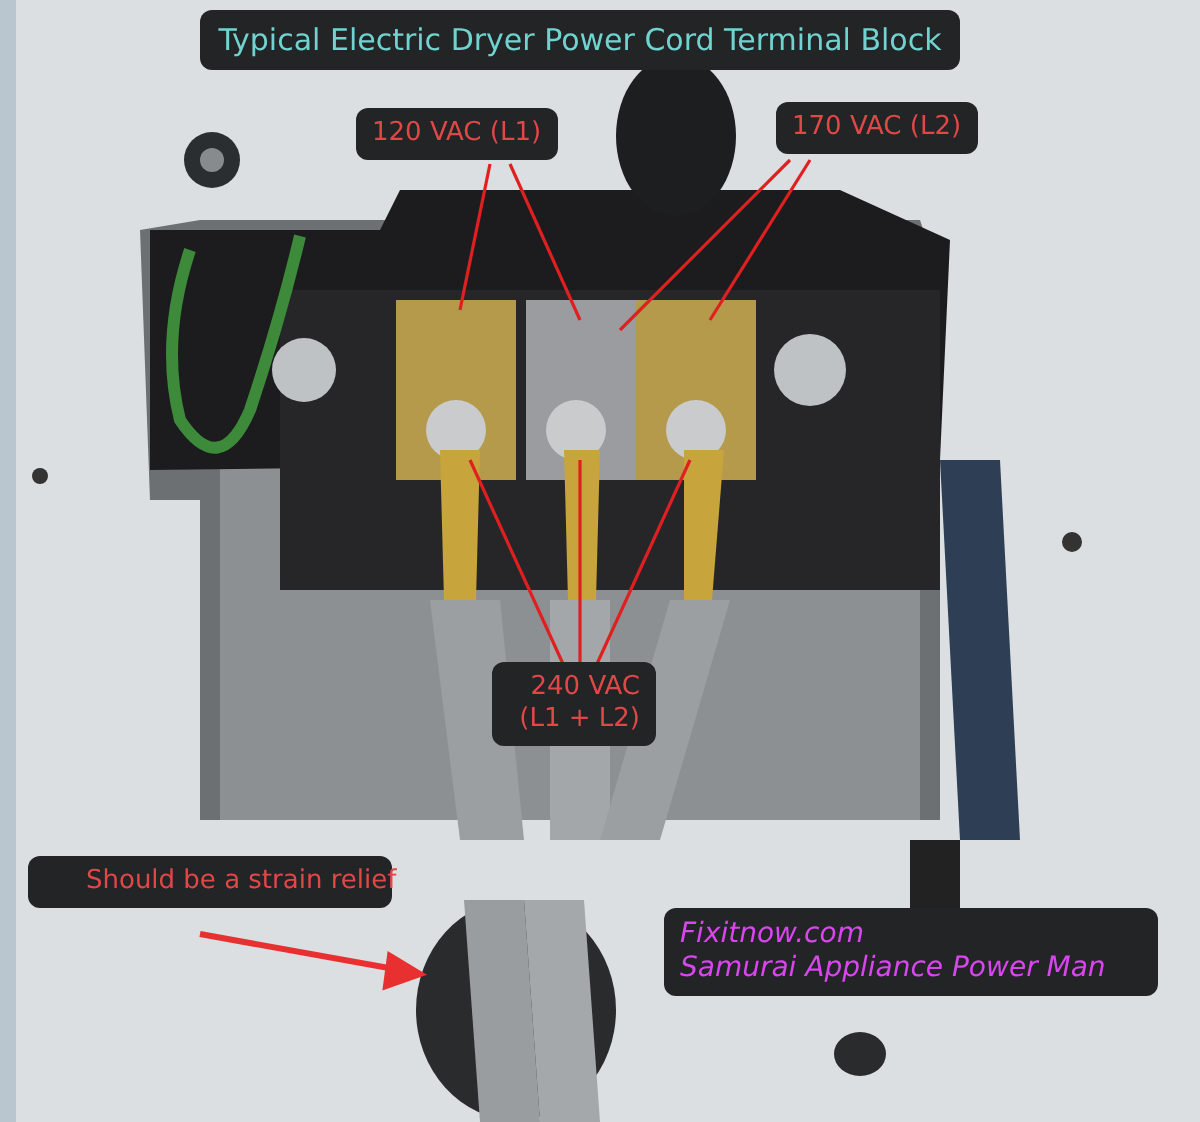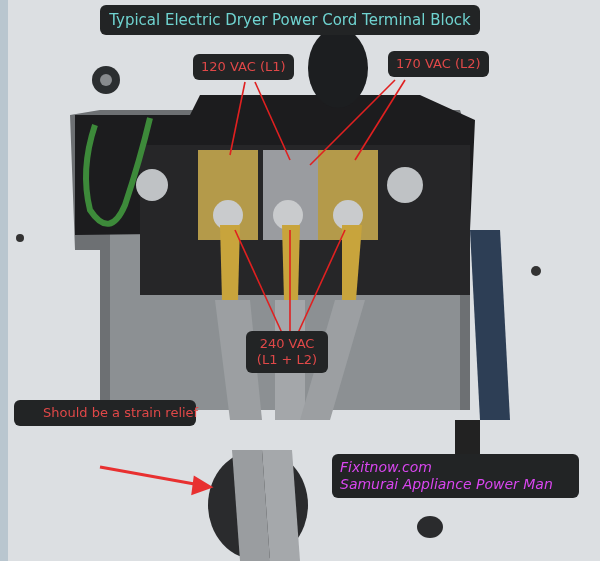--- a/index.html
+++ b/index.html
@@ -72,33 +72,33 @@
       <line x1="298" y1="333" x2="345" y2="230"></line>
     </g>
     <g stroke="#e83030" stroke-width="3" fill="#e83030">
       <line x1="100" y1="467" x2="200" y2="485"></line>
       <polygon points="210,487 195,478 193,493"></polygon>
     </g>
   </svg>
 
   <div class="label title">Typical Electric Dryer Power Cord Terminal Block</div>
 
-  <div class="label red" style="left:193px;top:54px;">
+  <div class="label red" style="left:178px;top:54px;">
     <span>120 VAC (L1)</span>
   </div>
   <div class="label red" style="left:388px;top:51px;">
     <span>170 VAC (L2)</span>
   </div>
 
-  <div class="label red" style="left:246px;top:331px;width:82px;text-align:center;">
+  <div class="label red" style="left:246px;top:331px;width:82px;text-align:right;">
     <div>240 VAC</div>
     <div>(L1 + L2)</div>
   </div>
 
-  <div class="label red" style="left:14px;top:400px;width:182px;padding-left:29px;">
+  <div class="label red" style="left:14px;top:428px;width:182px;padding-left:29px;">
     <div>Should be a strain relief</div>
   </div>
 
   <div class="label green" style="left:332px;top:454px;width:247px;">
     <div>Fixitnow.com</div>
     <div>Samurai Appliance Power Man</div>
   </div>
 </div>
 
 </body></html>

